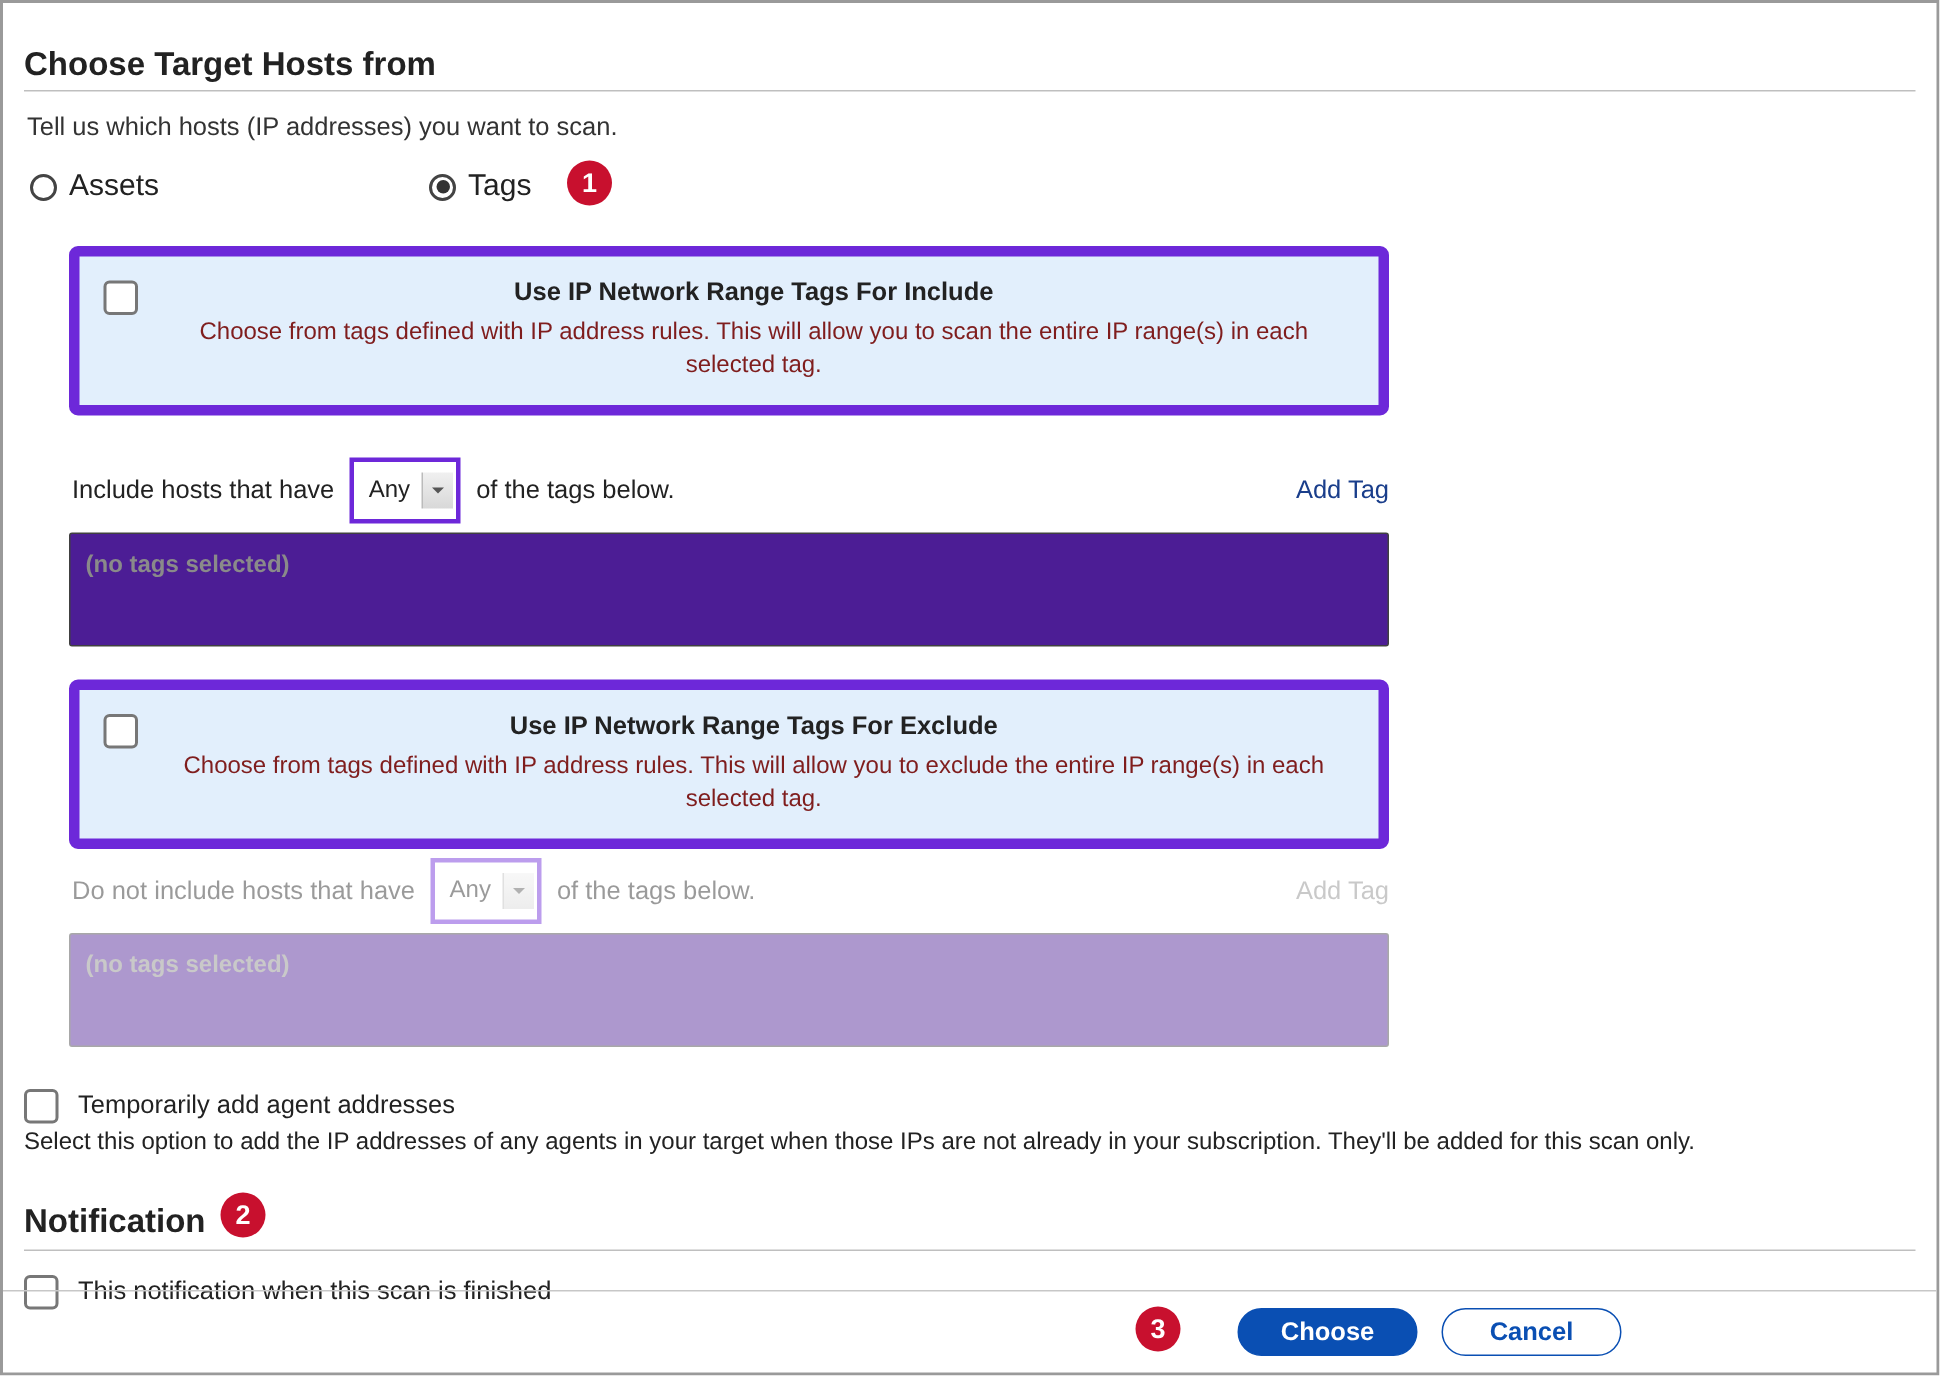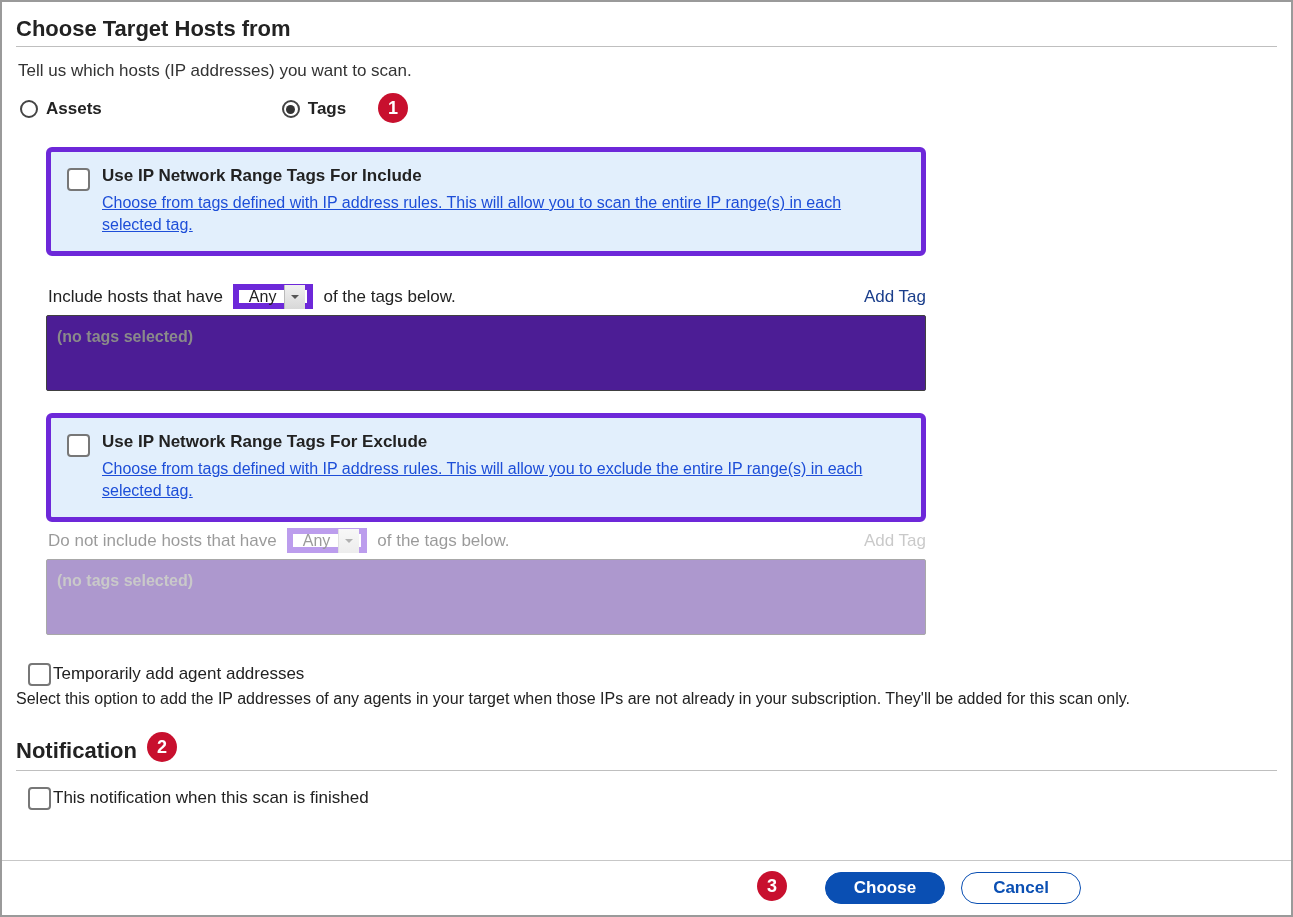--- a/index.html
+++ b/index.html
@@ -1,39 +1,39 @@
 <!DOCTYPE html>
 <html><head>
 <meta charset="utf-8">
 <style>
   html,body{margin:0;padding:0;font-family:Arial,Helvetica,sans-serif;color:#222;background:#fff;}
   .outer{box-sizing:border-box;width:1293px;height:917px;border:2px solid #9a9a9a;position:relative;}
-  .content{padding:6px 14px 0 14px;}
+  .content{padding:20px 14px 0 14px;}
   .h-sec{font-size:22px;font-weight:bold;border-bottom:1px solid #bfbfbf;padding-bottom:4px;margin:8px 0 14px 0;display:flex;align-items:center;gap:10px;}
   .sub{font-size:17px;color:#333;margin:6px 0 18px 2px;}
   .radio-row{display:flex;align-items:center;gap:180px;margin:4px 2px 28px 4px;position:relative;}
-  .radio-item{display:flex;align-items:center;gap:8px;font-size:17px;font-weight:bold;}
+  .radio-item{display:flex;align-items:center;gap:8px;font-size:20px;}
   .radio{width:18px;height:18px;border:2px solid #444;border-radius:50%;display:inline-flex;align-items:center;justify-content:center;box-sizing:border-box;}
   .radio.checked::after{content:"";width:9px;height:9px;border-radius:50%;background:#333;}
   .callout{width:26px;height:26px;border-radius:50%;background:#c8102e;color:#fff;display:inline-flex;align-items:center;justify-content:center;font-weight:bold;font-size:16px;flex:none;}
   .callout.big{width:30px;height:30px;font-size:18px;}
   .tag-area{margin-left:30px;width:880px;}
-  .bluebox{background:#e2effc;border:5px solid #6d28d9;border-radius:6px;padding:14px 18px 16px 16px;display:flex;gap:12px;align-items:flex-start;}
+  .bluebox{background:#e2effc;border:7px solid #6d28d9;border-radius:6px;padding:14px 18px 16px 16px;display:flex;gap:12px;align-items:flex-start;text-align:center;}
   .check{width:19px;height:19px;border:2px solid #777;border-radius:4px;background:#fff;flex:none;margin-top:2px;}
   .bb-title{font-size:17px;font-weight:bold;margin-bottom:6px;}
-  .bb-desc{font-size:16px;color:#1d4ed8;line-height:1.35;text-decoration:underline;}
+  .bb-desc{font-size:16px;color:#7f1d1d;line-height:1.35;}
   .filter-row{display:flex;align-items:center;justify-content:space-between;margin:28px 0 6px 2px;}
   .filter-left{display:flex;align-items:center;gap:10px;font-size:17px;}
-  .sel{display:inline-flex;align-items:center;gap:8px;border:6px solid #6d28d9;background:#fff;padding:2px 2px 2px 10px;font-size:16px;height:25px;box-sizing:border-box;}
+  .sel{display:inline-flex;align-items:center;gap:8px;border:3px solid #6d28d9;background:#fff;padding:2px 2px 2px 10px;font-size:16px;height:44px;box-sizing:border-box;}
   .sel .caret{width:20px;height:24px;border-left:1px solid #bbb;background:linear-gradient(#f0f0f0,#d8d8d8);display:flex;align-items:center;justify-content:center;}
   .sel .caret svg{width:10px;height:10px;fill:#555;}
   .addtag{color:#1a3e8b;font-size:17px;cursor:pointer;}
   .notags{background:#4c1d95;color:#8a8a8a;font-weight:bold;font-size:16px;padding:12px 10px 44px 10px;border:1px solid #404040;border-radius:2px;}
   .faded{opacity:.45;}
-  .temp-row{display:flex;align-items:center;gap:2px;margin:26px 0 0 12px;}
+  .temp-row{display:flex;align-items:center;gap:13px;margin:26px 0 0 0;}
   .temp-desc{font-size:16px;margin:4px 0 0 0;}
   .footer{position:absolute;left:0;right:0;bottom:0;height:54px;border-top:1px solid #c7c7c7;display:flex;align-items:center;justify-content:flex-end;gap:16px;padding-right:210px;}
   .footer .callout{position:absolute;left:755px;top:10px;}
   .btn{height:32px;border-radius:16px;font-size:17px;font-weight:bold;display:inline-flex;align-items:center;justify-content:center;min-width:120px;box-sizing:border-box;padding:0 22px;cursor:pointer;}
   .btn-primary{background:#0a4fb3;color:#fff;border:1px solid #0a4fb3;}
   .btn-secondary{background:#fff;color:#0a4fb3;border:1.5px solid #0a4fb3;}
 </style>
 </head>
 <body>
 

